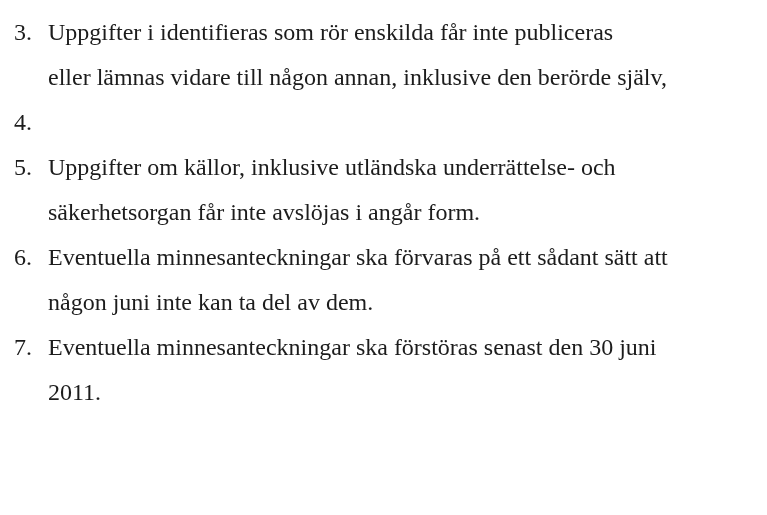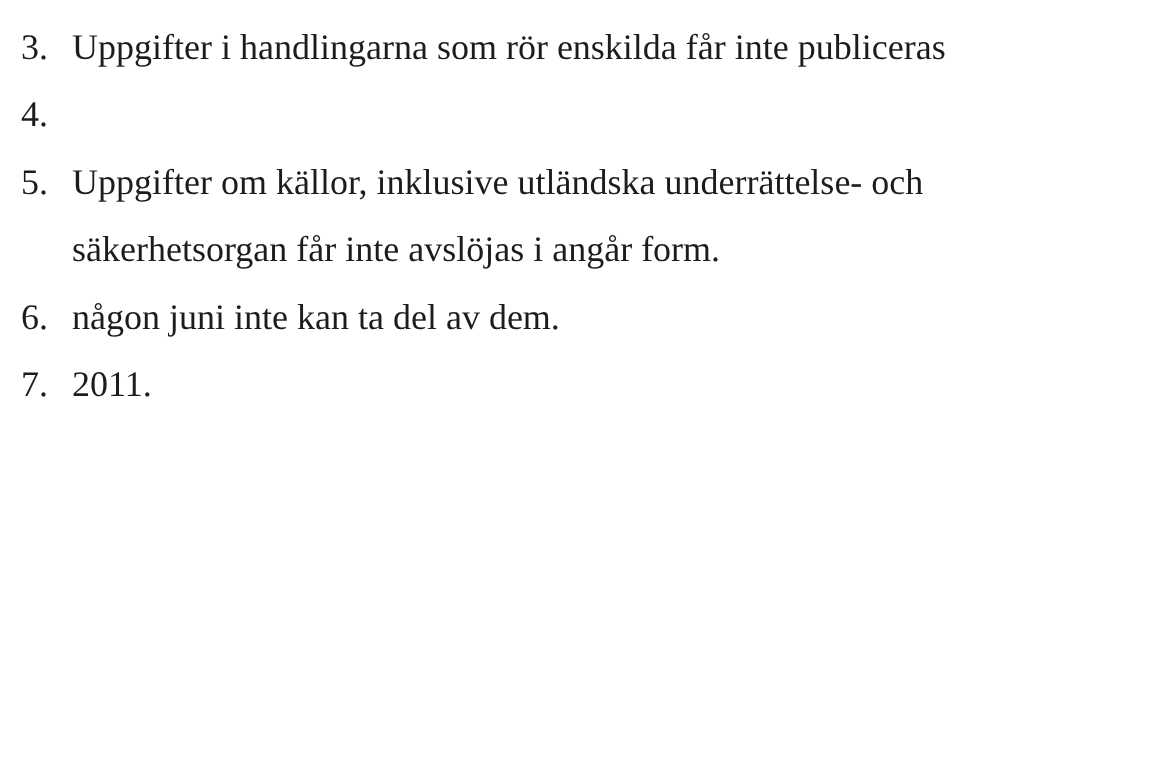--- a/index.html
+++ b/index.html
@@ -42,41 +42,44 @@
   }
 </style>
 </head>
 <body>
 
 <div class="page" style="background: rgb(255, 255, 255); color: rgb(28, 28, 28);">
   <div class="numbered-list" id="numbered-list">
       <div class="item">
         <span class="num">3.</span>
         <div class="lines">
-          <div class="line">Uppgifter i handlingarna som rör enskilda får inte publiceras</div>
+          <div class="line">Uppgifter i identifieras som rör enskilda får inte publiceras</div>
+          <div class="line">eller lämnas vidare till någon annan, inklusive den berörde själv,</div>
         </div>
       </div>
       <div class="item">
         <span class="num">4.</span>
         <div class="lines">
         </div>
       </div>
       <div class="item">
         <span class="num">5.</span>
         <div class="lines">
           <div class="line">Uppgifter om källor, inklusive utländska underrättelse- och</div>
           <div class="line">säkerhetsorgan får inte avslöjas i angår form.</div>
         </div>
       </div>
       <div class="item">
         <span class="num">6.</span>
         <div class="lines">
+          <div class="line">Eventuella minnesanteckningar ska förvaras på ett sådant sätt att</div>
           <div class="line">någon juni inte kan ta del av dem.</div>
         </div>
       </div>
       <div class="item">
         <span class="num">7.</span>
         <div class="lines">
+          <div class="line">Eventuella minnesanteckningar ska förstöras senast den 30 juni</div>
           <div class="line">2011.</div>
         </div>
       </div>
     </div>
 </div>
 
 </body></html>

